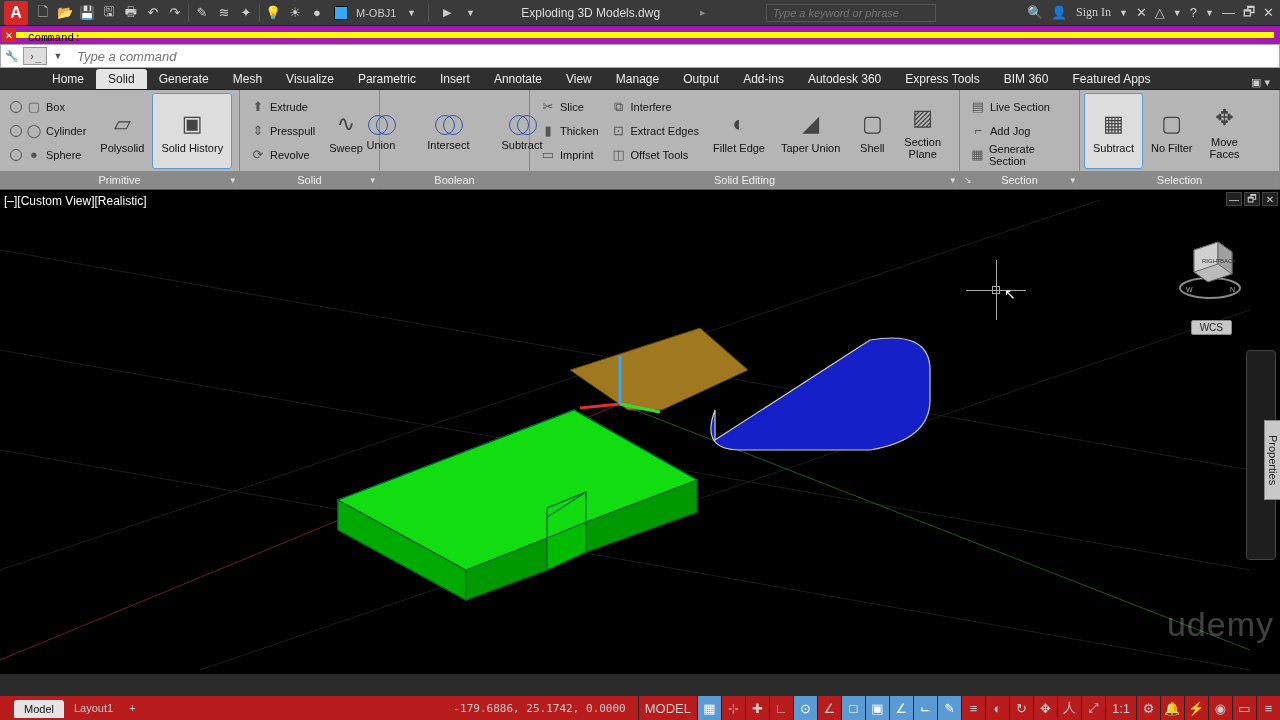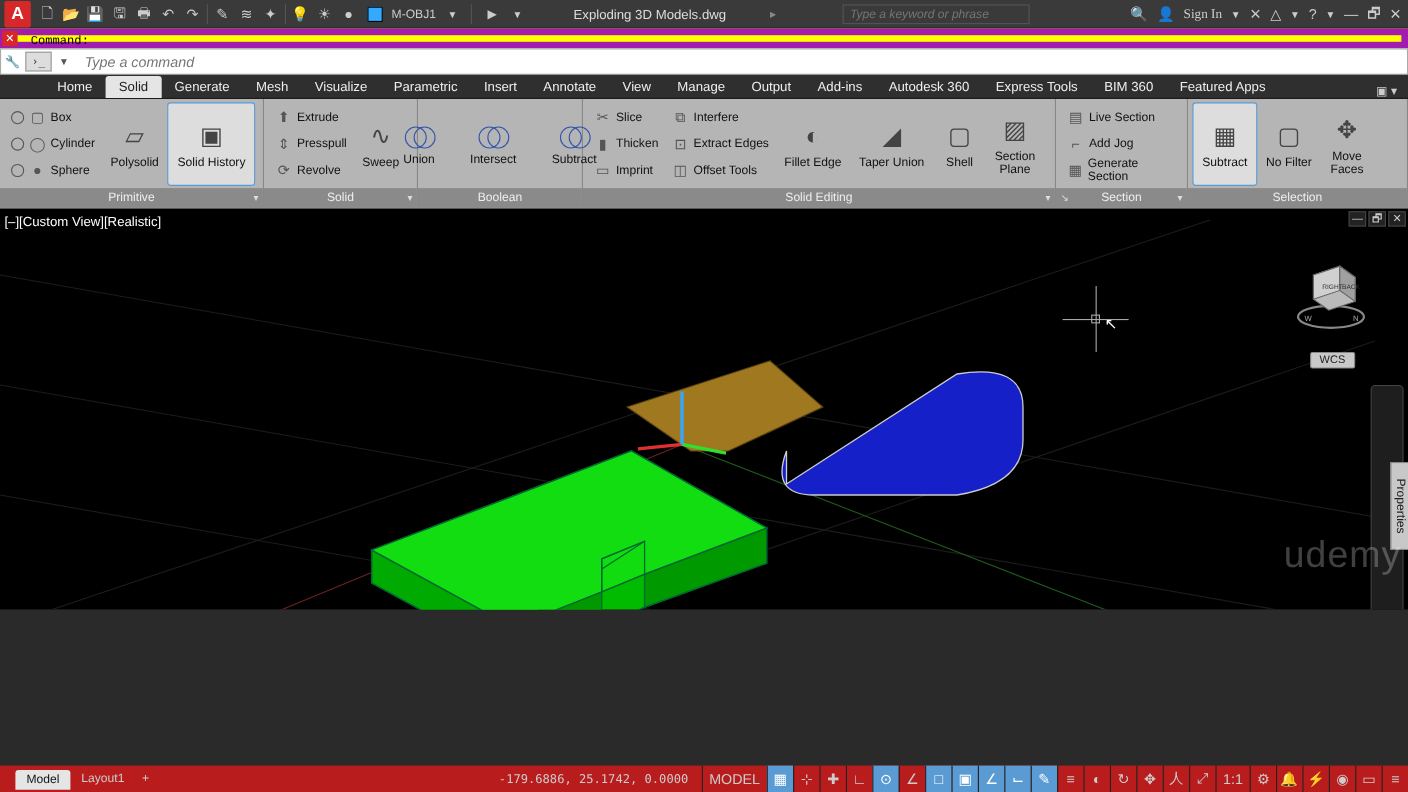--- a/index.html
+++ b/index.html
@@ -47,21 +47,21 @@
 .big-btn .ico { width:32px; height:32px; display:flex; align-items:center; justify-content:center; font-size:22px; color:#444; margin-bottom:2px;}
 .small-col { display:flex; flex-direction:column; gap:2px; padding:0 4px;}
 .small-btn { display:flex; align-items:center; gap:4px; height:22px; font-size:11px; color:#111; cursor:pointer; padding:0 2px;}
 .small-btn .si { width:16px; height:16px; display:flex; align-items:center; justify-content:center; font-size:13px; color:#555;}
 .small-btn .rad { width:12px; height:12px; border:1px solid #555; border-radius:50%; display:inline-block;}
 .venn { width:28px; height:28px; position:relative; }
 .venn::before, .venn::after { content:""; position:absolute; width:18px; height:18px; border:1.5px solid #35a; border-radius:50%; top:4px; }
 .venn::before { left:1px;} .venn::after { left:9px;}
 
 
-.viewport { position:relative; height:364px; background:#000; overflow:hidden;}
+.viewport { position:relative; height:484px; background:#000; overflow:hidden;}
 .vp-label { position:absolute; top:4px; left:4px; color:#fff; font-size:12px; font-family:Arial; }
 .vp-winbtns { position:absolute; top:2px; right:2px; display:flex; gap:2px;}
 .vp-winbtns span { width:16px; height:14px; background:#222; color:#ccc; font-size:10px; display:flex; align-items:center; justify-content:center; border:1px solid #444; cursor:pointer;}
 .viewcube { position:absolute; top:40px; right:34px; width:72px; height:72px; }
 .wcs-badge { position:absolute; top:130px; right:48px; background:#c8c8c8; border:1px solid #888; padding:1px 8px; font-size:10px; color:#222; border-radius:2px;}
 .nav-bar { position:absolute; top:160px; right:4px; width:30px; height:210px; background:#1e1e1e; border:1px solid #444; border-radius:4px;}
 .properties-tab { position:absolute; top:230px; right:-2px; background:#c8c8c8; color:#222; font-size:11px; padding:14px 2px; writing-mode:vertical-rl; border:1px solid #888;}
 .cursor-cross { position:absolute; top:82px; left:996px; pointer-events:none;}
 .cursor-cross .h { position:absolute; width:60px; height:1px; background:#aaa; top:18px; left:-30px;}
 .cursor-cross .v { position:absolute; height:60px; width:1px; background:#aaa; left:0px; top:-12px;}

